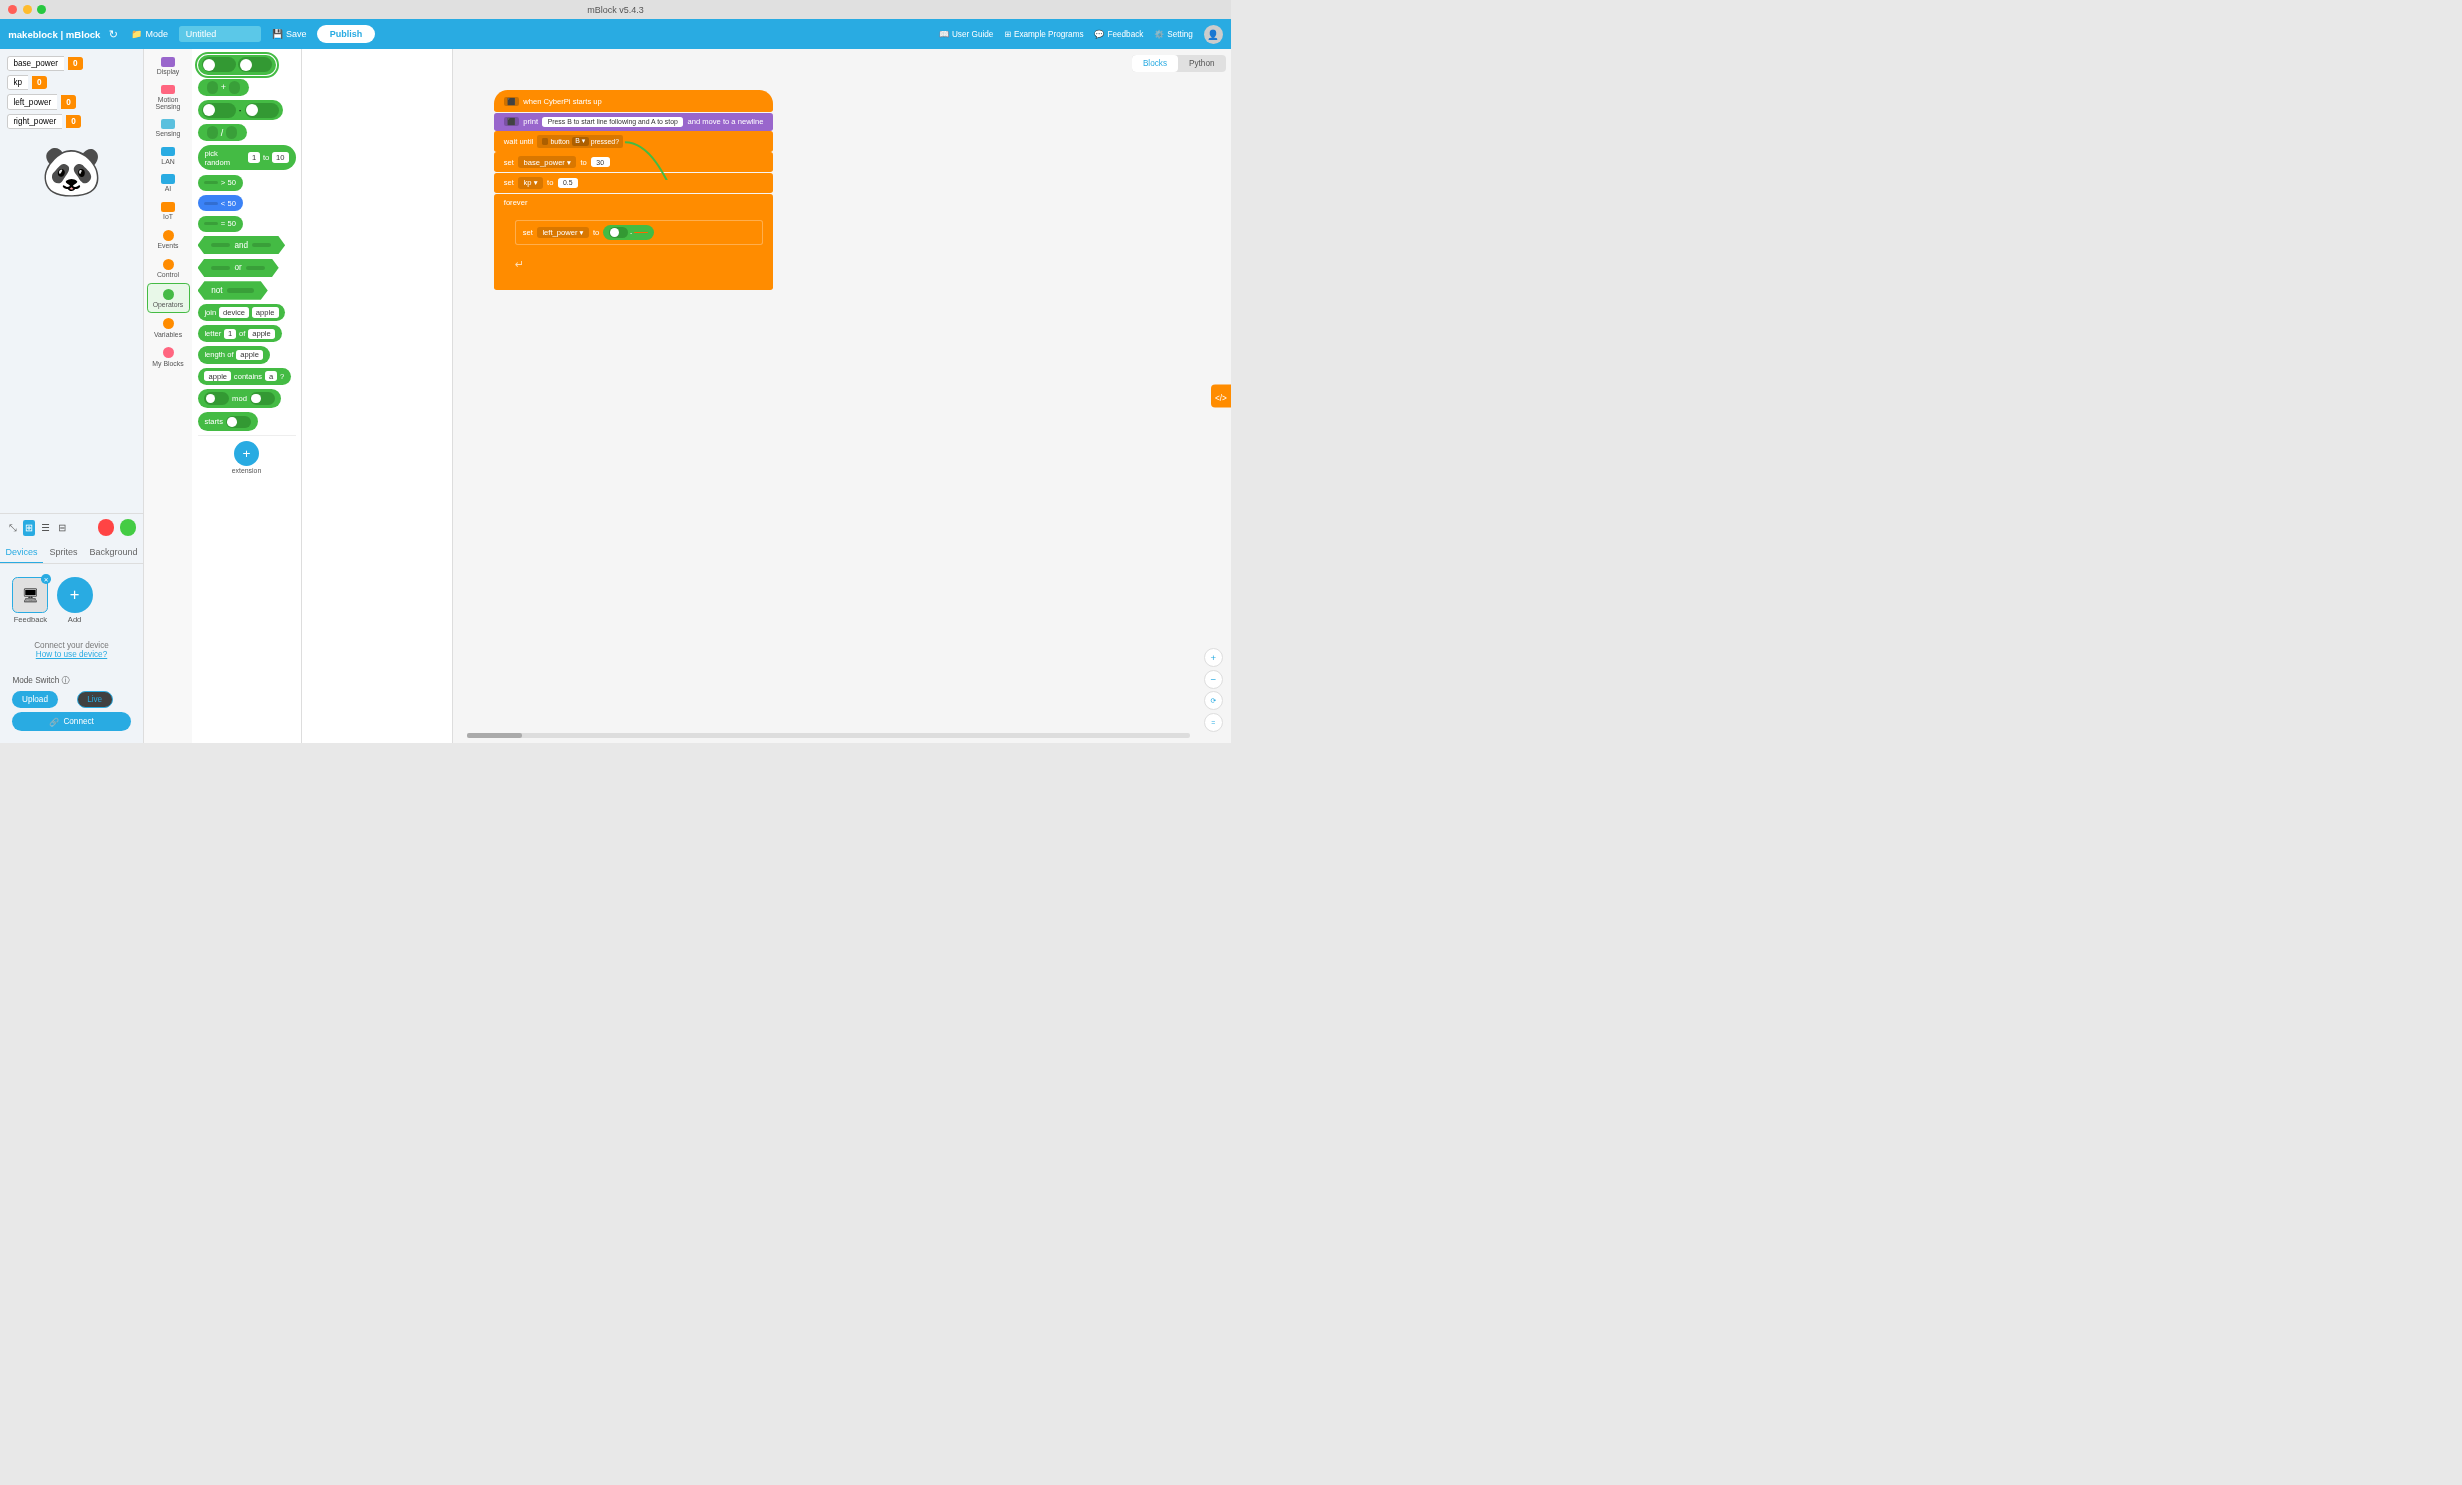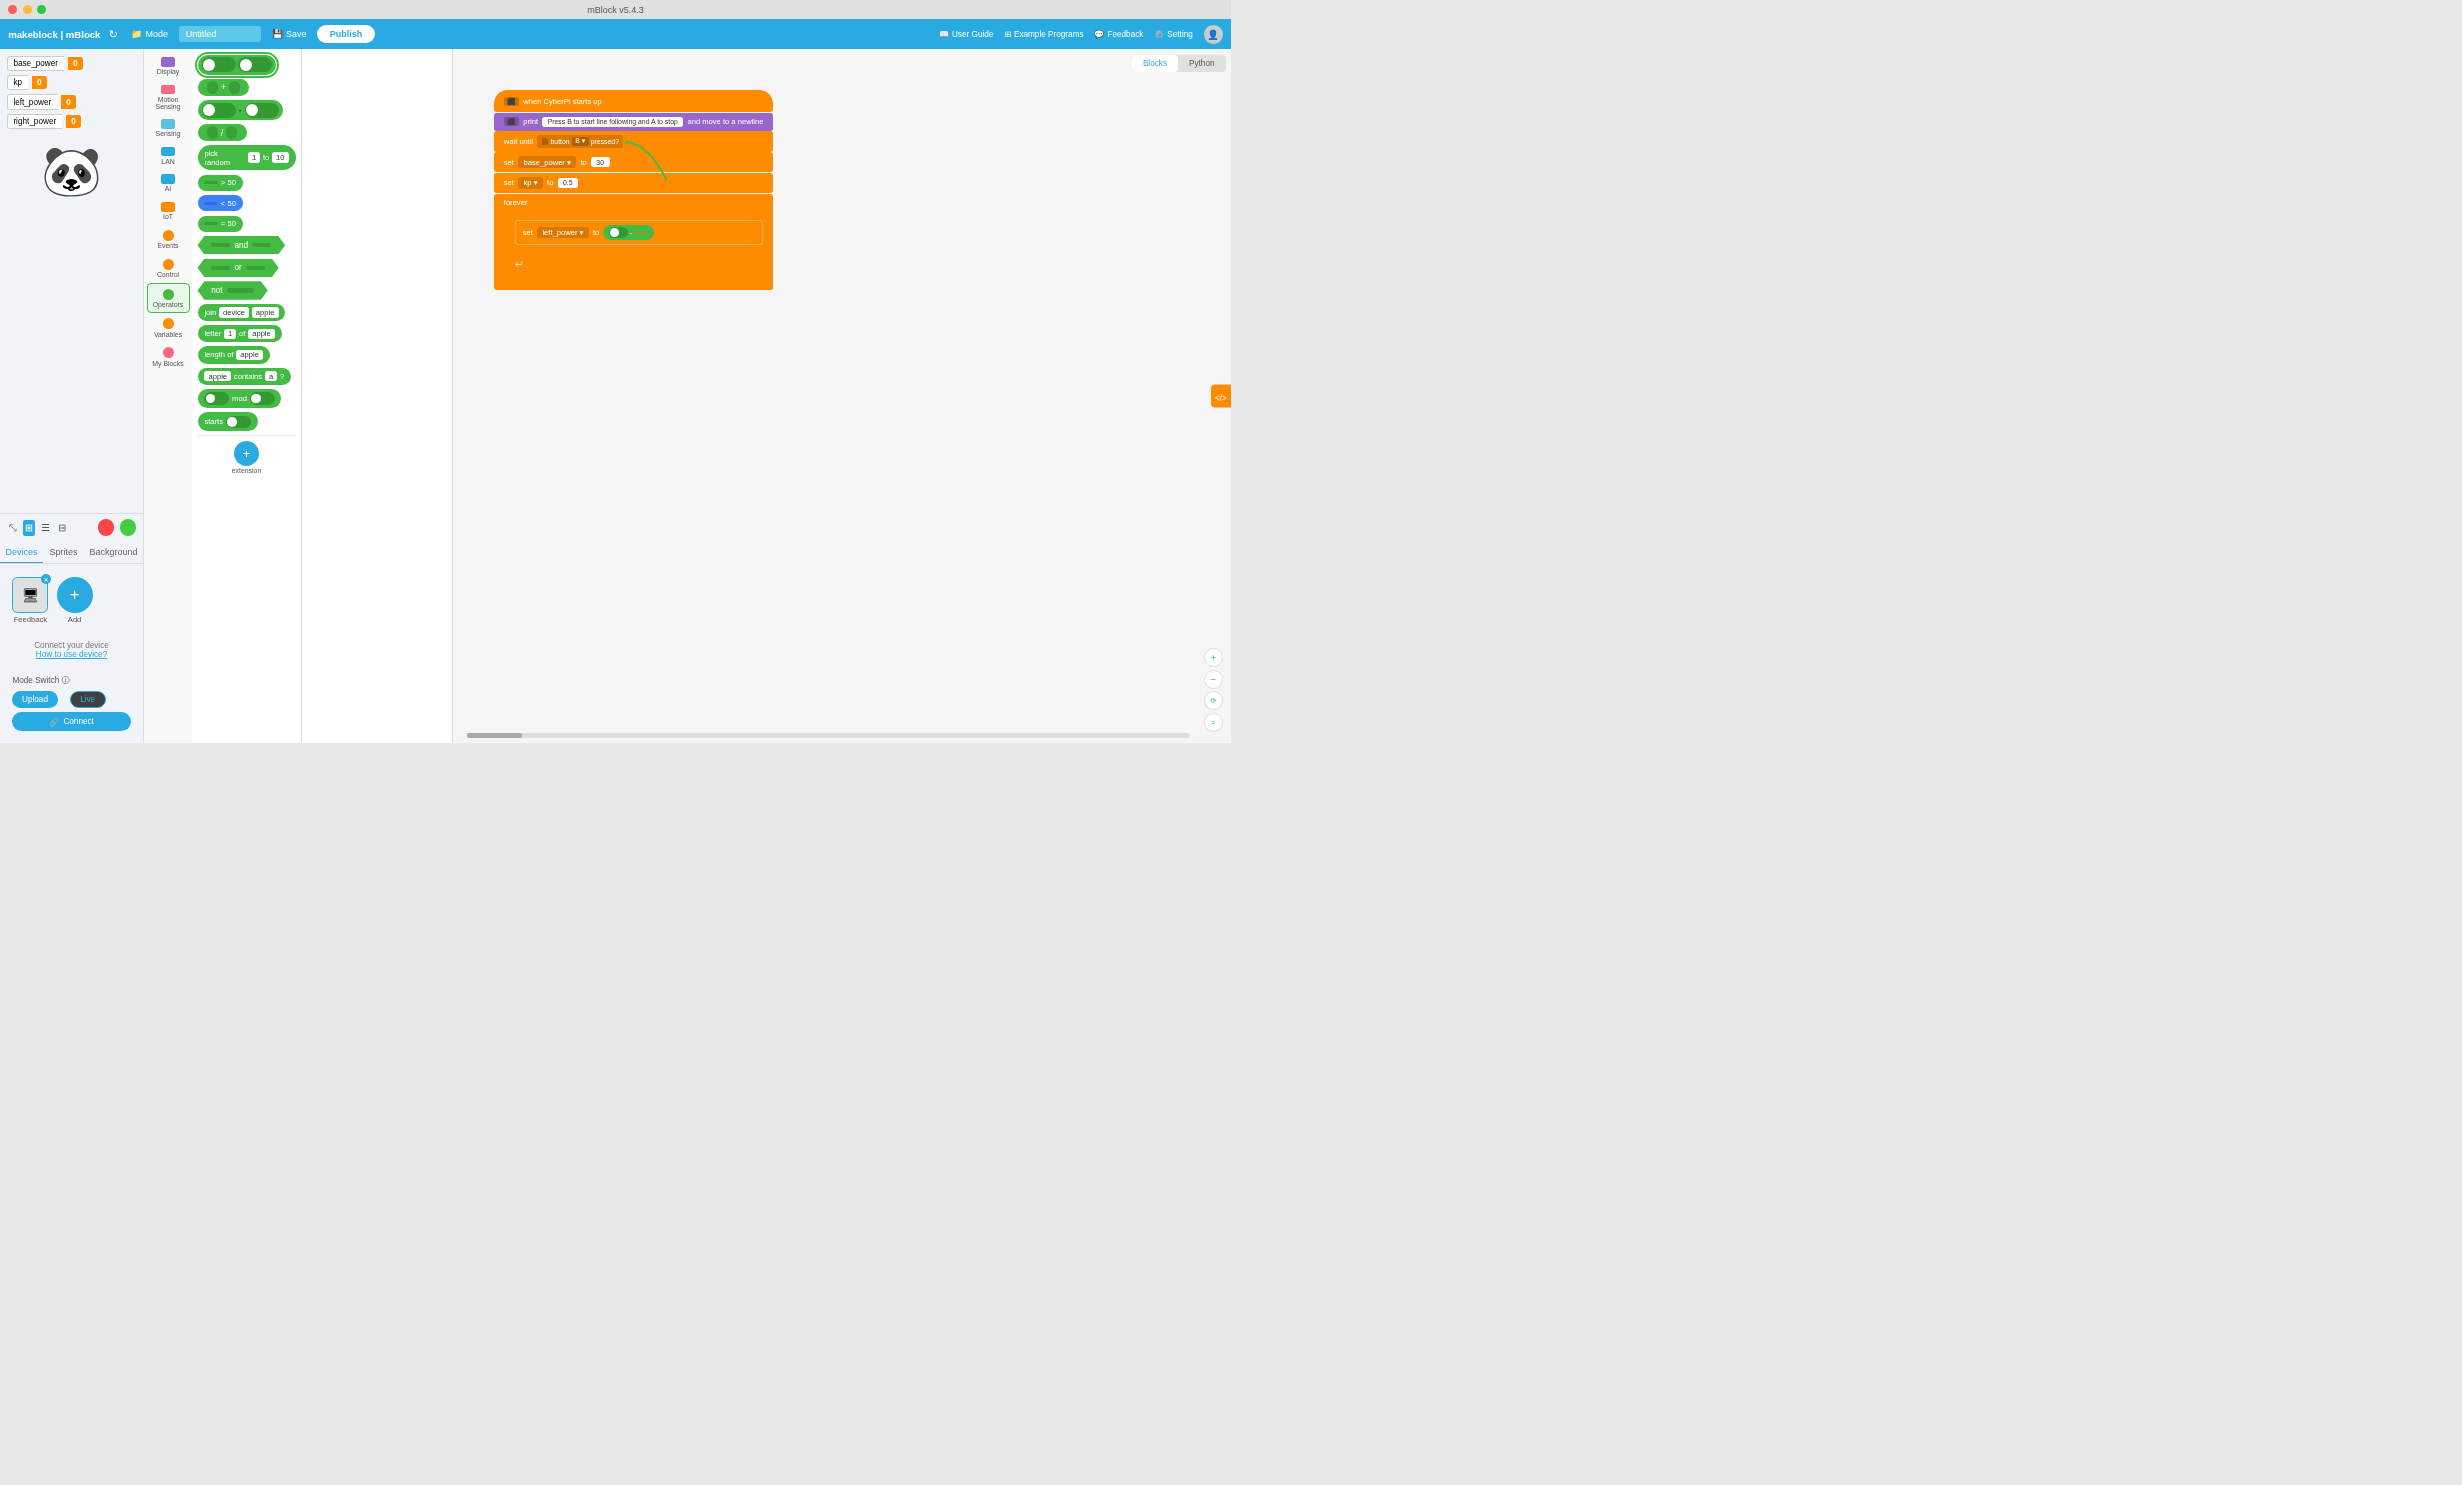--- a/index.html
+++ b/index.html
@@ -280,21 +280,21 @@
       color: #777;
     }
     .how-to-link { color: #29abe2; text-decoration: underline; cursor: pointer; }
     .mode-switch {
       padding: 5.5px;
       display: flex;
       flex-direction: column;
       gap: 4.1px;
     }
     .mode-label { font-size: 8.2px; color: #555; }
-    .mode-btns { display: flex; gap: 12px; }
+    .mode-btns { display: flex; gap: 19px; }
     .upload-btn {
       background: #29abe2;
       border: none;
       border-radius: 13.7px;
       color: white;
       padding: 3.4px 9.6px;
       font-size: 8.2px;
       cursor: pointer;
     }
     .live-btn {

